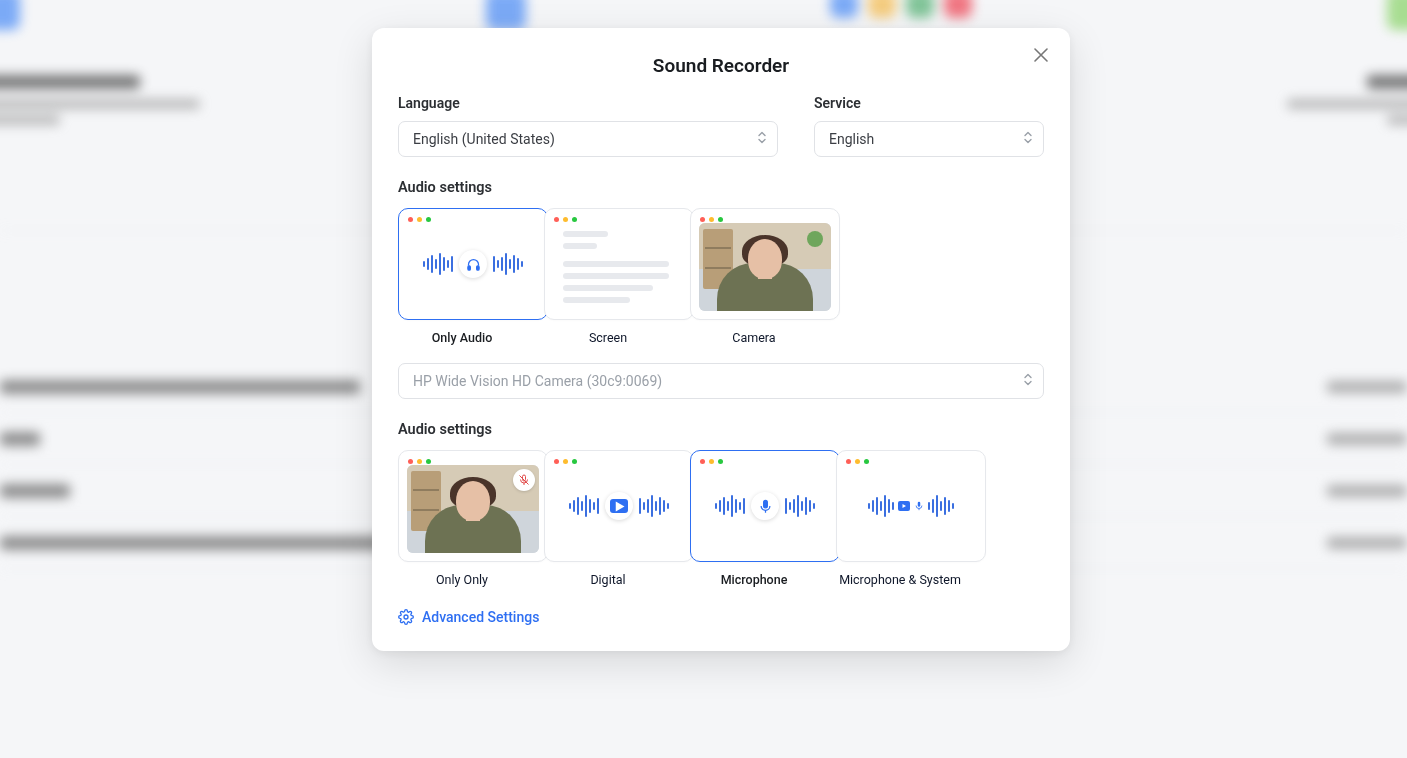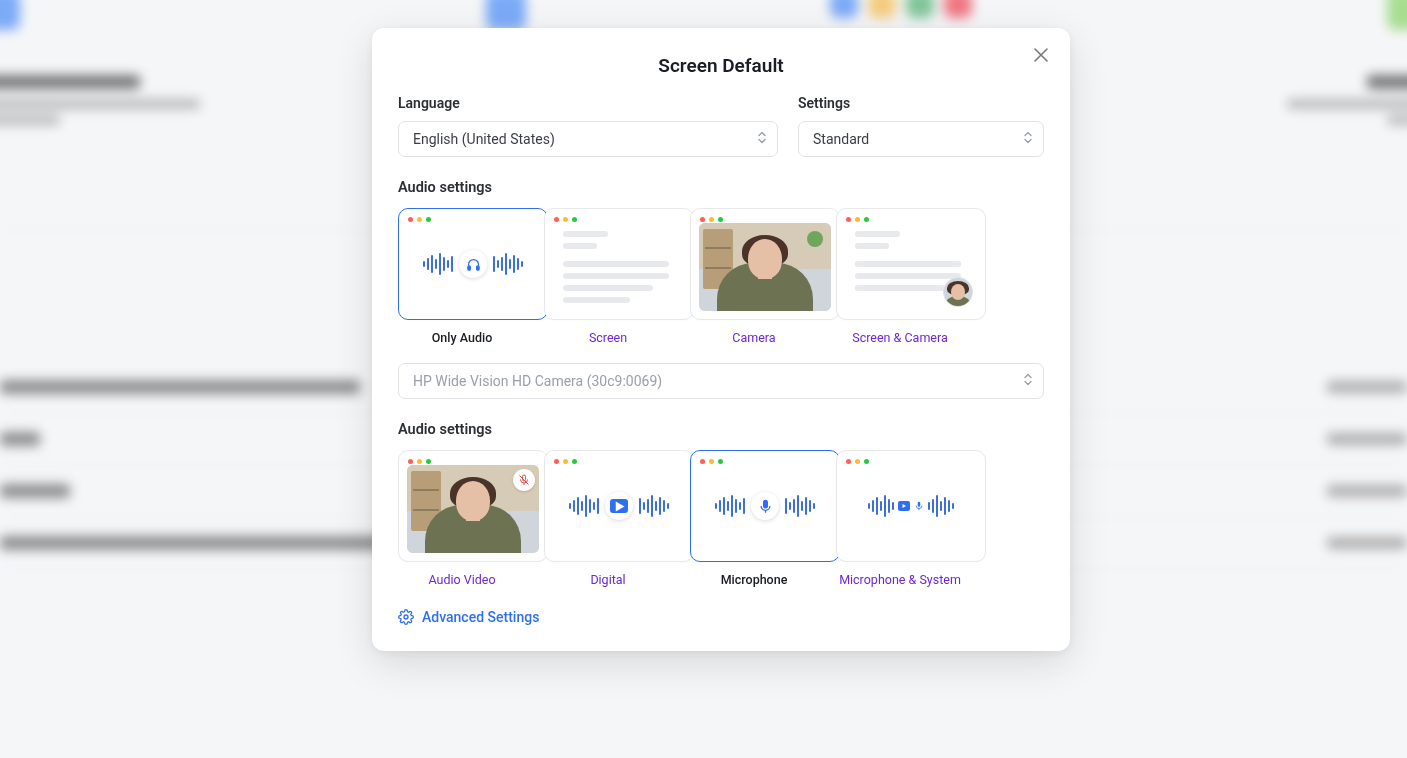--- a/index.html
+++ b/index.html
@@ -65,21 +65,21 @@
     border-radius:4px;
   }
   .modal-title {
     text-align: center;
     font-size: 19px;
     font-weight: 600;
     color: #1a1d21;
     margin-bottom: 18px;
     margin-top: 4px;
   }
-  .row2 { display:flex; gap:20px; }
+  .row2 { display:flex; gap:36px; }
   .field { flex:1; }
   .field-half-left { flex: 0 0 380px; }
   .field-half-right { flex: 1; }
   .label {
     font-size: 14px;
     font-weight: 600;
     color: #2c2f33;
     margin-bottom: 10px;
   }
   .select {
@@ -125,21 +125,21 @@
     background:#fff;
     position:relative;
     overflow:hidden;
     box-shadow: 0 1px 2px rgba(0,0,0,0.02);
   }
   .opt.selected .opt-card {
     border:1.5px solid #2e6ff2;
   }
   .opt-label {
     font-size: 12.5px;
-    color:#6d28d9;
+    color:#0f172a;
     margin-top:10px;
   }
   .opt.selected .opt-label { color:#1a1d21; font-weight:500;}
   .traffic-dots {
     position:absolute; left:9px; top:8px; display:flex; gap:4px;
   }
   .traffic-dots span { width:5px; height:5px; border-radius:50%; display:block;}
   .td-r{background:#ff5f57;} .td-y{background:#febc2e;} .td-g{background:#28c840;}
 
   
@@ -281,38 +281,38 @@
 </div>
 
 <div class="modal">
 
   <div class="modal-close">
     <svg width="14" height="14" viewBox="0 0 14 14">
         <path d="M1 1 L13 13 M13 1 L1 13" stroke="currentColor" stroke-width="1.6" stroke-linecap="round"></path>
       </svg>
   </div>
 
-  <div class="modal-title">Screen Default</div>
+  <div class="modal-title">Sound Recorder</div>
 
   <div class="row2">
     <div class="field field-half-left">
       <div class="label">Language</div>
       <div class="select">
         <span>English (United States)</span>
         <span class="caret">
           <svg width="10" height="14" viewBox="0 0 10 14">
               <path d="M2 5 L5 2 L8 5 M2 9 L5 12 L8 9" fill="none" stroke="currentColor" stroke-width="1.4" stroke-linecap="round" stroke-linejoin="round"></path>
             </svg>
         </span>
       </div>
     </div>
     <div class="field field-half-right">
-      <div class="label">Settings</div>
+      <div class="label">Service</div>
       <div class="select">
-        <span>Standard</span>
+        <span>English</span>
         <span class="caret">
           <svg width="10" height="14" viewBox="0 0 10 14">
               <path d="M2 5 L5 2 L8 5 M2 9 L5 12 L8 9" fill="none" stroke="currentColor" stroke-width="1.4" stroke-linecap="round" stroke-linejoin="round"></path>
             </svg>
         </span>
       </div>
     </div>
   </div>
 
   <div class="section-label">Audio settings</div>
@@ -391,43 +391,20 @@
           <div class="plant"></div>
           <div class="person-body"></div>
           <div class="person-neck"></div>
           <div class="person-hair"></div>
           <div class="person-head"></div>
         </div>
       </div>
       <div class="opt-label">Camera</div>
     </div>
 
-    <div class="opt">
-      <div class="opt-card">
-        <div class="traffic-dots">
-            <span class="td-r"></span>
-            <span class="td-y"></span>
-            <span class="td-g"></span>
-          </div>
-        <div class="doc-lines">
-          <div class="doc-line w40"></div>
-          <div class="doc-line w30"></div>
-          <div style="height:6px;"></div>
-          <div class="doc-line w95"></div>
-          <div class="doc-line w95"></div>
-          <div class="doc-line w80"></div>
-        </div>
-        <div class="mini-avatar">
-          <div class="mini-body"></div>
-            <div class="mini-hair"></div>
-            <div class="mini-head"></div>
-        </div>
-      </div>
-      <div class="opt-label">Screen &amp; Camera</div>
-    </div>
   </div>
 
   <div style="margin-top:18px;">
     <div class="select disabled">
       <span>HP Wide Vision HD Camera (30c9:0069)</span>
       <span class="caret">
         <svg width="10" height="14" viewBox="0 0 10 14">
             <path d="M2 5 L5 2 L8 5 M2 9 L5 12 L8 9" fill="none" stroke="currentColor" stroke-width="1.4" stroke-linecap="round" stroke-linejoin="round"></path>
           </svg>
       </span>
@@ -455,21 +432,21 @@
         </div>
         <div class="mic-off-badge">
           <svg width="12" height="12" viewBox="0 0 24 24" fill="none" stroke="currentColor" stroke-width="2">
               <path d="M12 2a3 3 0 0 1 3 3v6a3 3 0 0 1-6 0V5a3 3 0 0 1 3-3z"></path>
               <path d="M5 11a7 7 0 0 0 14 0"></path>
               <line x1="12" y1="18" x2="12" y2="22"></line>
               <line x1="3" y1="3" x2="21" y2="21"></line>
             </svg>
         </div>
       </div>
-      <div class="opt-label">Audio Video</div>
+      <div class="opt-label">Only Only</div>
     </div>
 
     <div class="opt">
       <div class="opt-card">
         <div class="traffic-dots">
             <span class="td-r"></span>
             <span class="td-y"></span>
             <span class="td-g"></span>
           </div>
         <div class="wave-row">

